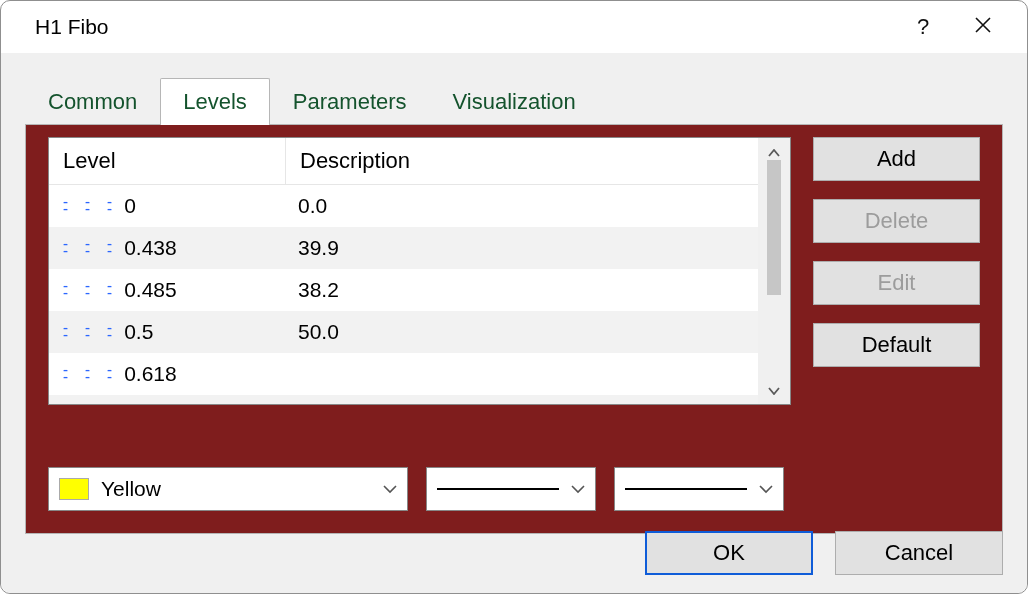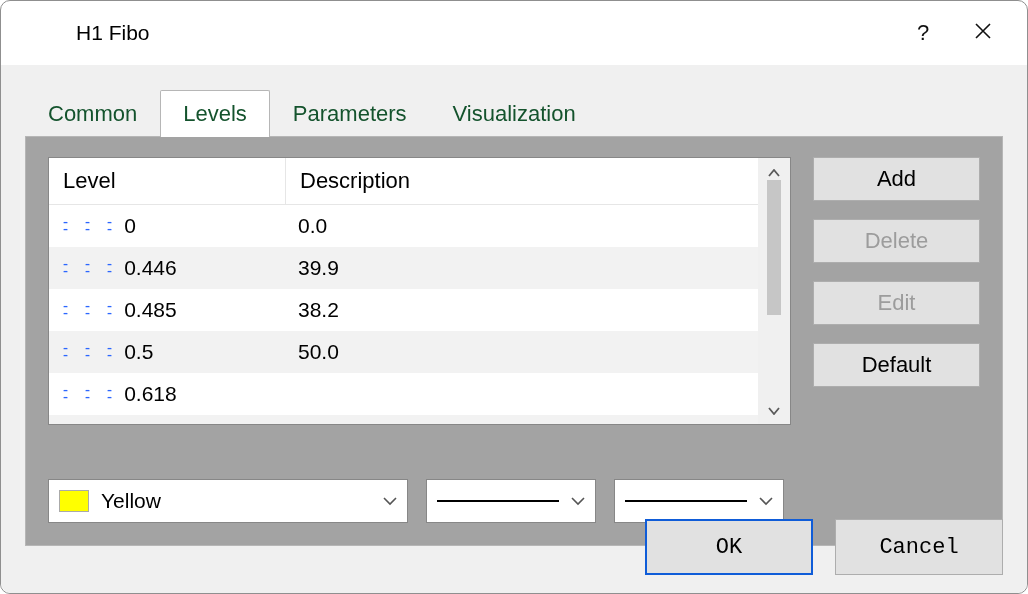--- a/index.html
+++ b/index.html
@@ -16,23 +16,22 @@
     border-radius: 10px;
     background: #fff;
     position: relative;
     display: flex;
     flex-direction: column;
   }
   
   .titlebar {
     display: flex;
     align-items: center;
-    height: 64px;
+    height: 52px;
     padding: 0 14px 0 34px;
-    margin-left: 41px;
   }
   .title {
     font-size: 21px;
     color: #000;
   }
   .titlebar-icons {
     margin-left: auto;
     display: flex;
     align-items: center;
   }
@@ -71,23 +70,23 @@
     top: 1px;
   }
   .tab.active {
     background: #fff;
     border-color: #b6b6b6;
     border-radius: 2px 2px 0 0;
     z-index: 2;
   }
   
   .tabpage {
-    background: #a3a3a3;
+    background: #7f1d1d;
     border: 1px solid #b6b6b6;
-    padding: 20px 22px 22px 22px;
+    padding: 12px 22px 22px 22px;
     position: relative;
     height: 410px;
   }
   .tabpage-inner {
     display: flex;
     gap: 22px;
     height: 100%;
     flex-direction: column;
   }
   .table-and-buttons {
@@ -234,28 +233,27 @@
   
   .footer {
     position: absolute;
     right: 24px;
     bottom: 18px;
     display: flex;
     gap: 22px;
   }
   .dlgbtn {
     width: 168px;
-    height: 56px;
+    height: 44px;
     font-size: 22px;
     display: flex;
     align-items: center;
     justify-content: center;
     border: 1px solid #adadad;
     background: #e1e1e1;
-    font-family: Liberation Mono, monospace;
   }
   .dlgbtn.primary {
     border: 2px solid #0f5cd8;
     background: #e1e1e1;
   }
 </style>
 </head>
 <body>
 
 <div class="window">
@@ -302,21 +300,21 @@
                       <span class="dashicon"></span>
                       <span>0</span>
                     </div>
                   <div class="cell desc">
                       <span>0.0</span>
                     </div>
                 </div>
                 <div class="row">
                   <div class="cell level">
                       <span class="dashicon"></span>
-                      <span>0.446</span>
+                      <span>0.438</span>
                     </div>
                   <div class="cell desc">
                       <span>39.9</span>
                     </div>
                 </div>
                 <div class="row">
                   <div class="cell level">
                       <span class="dashicon"></span>
                       <span>0.485</span>
                     </div>

